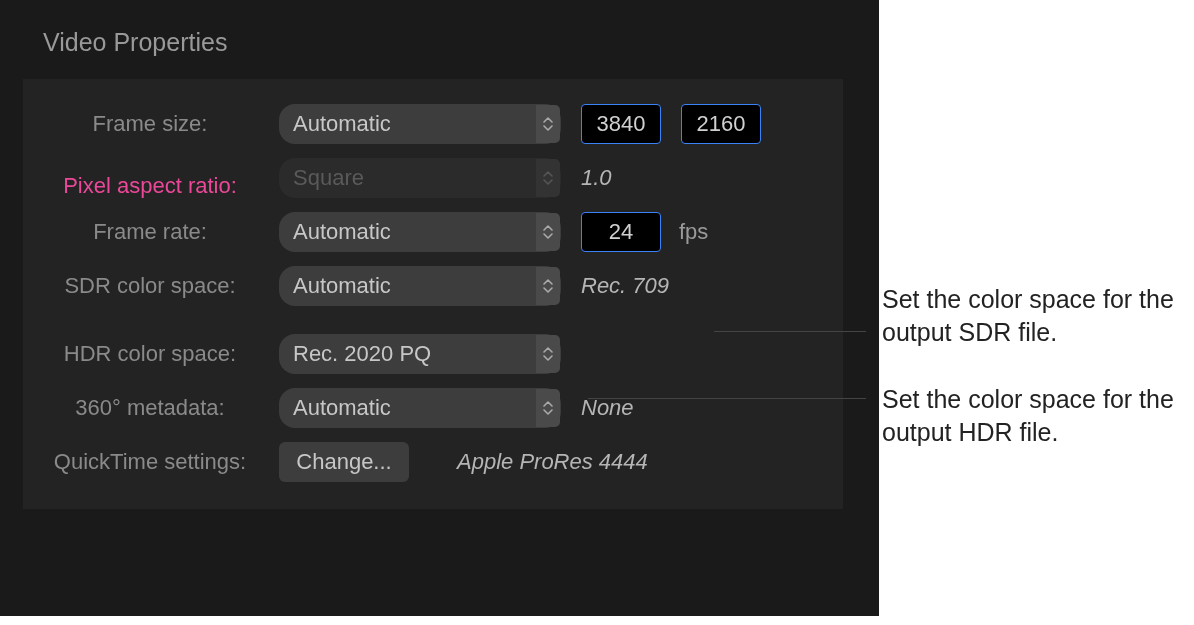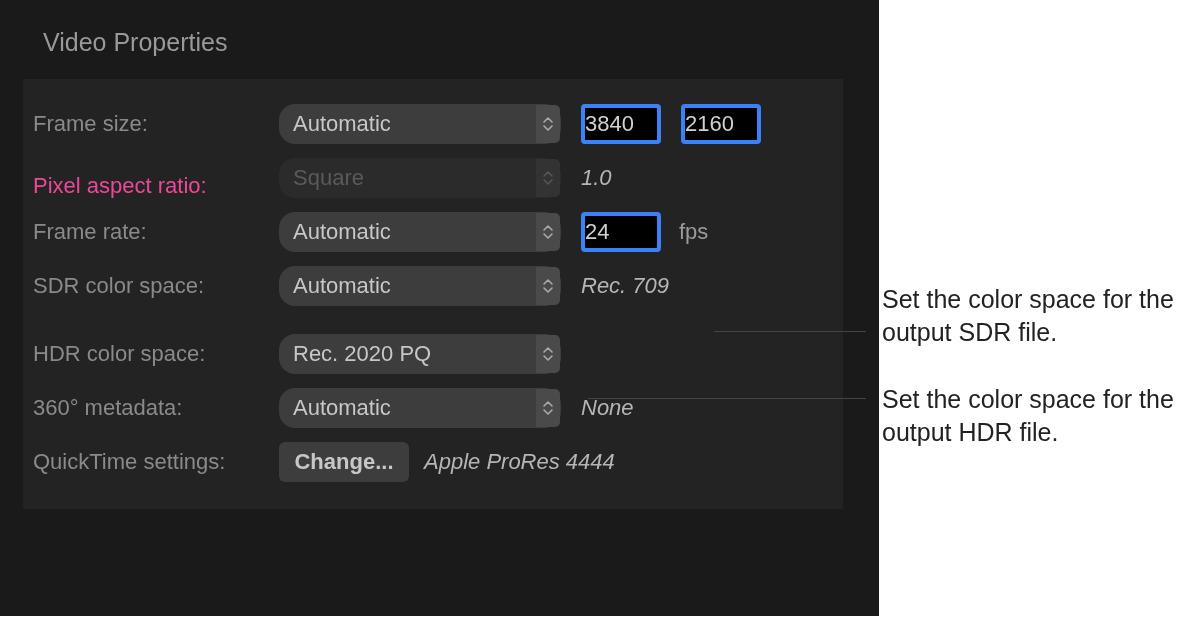--- a/index.html
+++ b/index.html
@@ -32,21 +32,21 @@
       margin-left: 10px;
       width: 820px;
     }
     .row {
       display: flex;
       align-items: center;
       height: 54px;
     }
     .label {
       width: 246px;
-      text-align: left;
+      text-align: center;
       color: #8a8a8a;
       font-size: 22px;
       padding-right: 12px;
     }
     .label.dim { color: #ec4899; margin-top: 16px; }
     .popup {
       position: relative;
       width: 282px;
       height: 40px;
       background: #3d3d3d;
@@ -74,26 +74,27 @@
       flex-direction: column;
       align-items: center;
       justify-content: center;
     }
     .popup.disabled .stepper { background: #333; }
     .stepper svg { display: block; }
     .numfield {
       width: 80px;
       height: 40px;
       background: #000;
-      border: 4px solid #3b82f6;
+      border: 1px solid #3b82f6;
       border-radius: 4px;
       color: #d0d0d0;
       font-size: 22px;
       display: flex;
       align-items: center;
+      justify-content: center;
       margin-left: 20px;
     }
     .readout {
       margin-left: 20px;
       color: #b5b5b5;
       font-size: 22px;
       font-style: italic;
     }
     .unit { margin-left: 18px; color: #9a9a9a; font-size: 22px; }
     .checkbox-row {
@@ -117,21 +118,20 @@
       width: 130px;
       height: 40px;
       background: #3d3d3d;
       border-radius: 6px;
       display: flex;
       align-items: center;
       justify-content: center;
       color: #c7c7c7;
       font-size: 22px;
       cursor: default;
-      font-weight: bold;
     }
     
     .callout {
       position: absolute;
       color: #222;
       font-size: 25px;
       line-height: 1.3;
     }
     .leader {
       position: absolute;
@@ -232,21 +232,21 @@
         </div>
       </div>
       <div class="readout">None</div>
     </div>
 
     <div class="row">
       <div class="label">QuickTime settings:</div>
       <div class="button">
           <span>Change...</span>
         </div>
-      <div class="readout" style="margin-left:15px;">Apple ProRes 4444</div>
+      <div class="readout" style="margin-left:48px;">Apple ProRes 4444</div>
     </div>
 
   </div>
 </div>
 
 <div class="leader" style="left:714px; top:331px; width:152px;"></div>
 <div class="leader" style="left:588px; top:398px; width:278px;"></div>
 
 <div class="callout" style="left:882px; top:283px; width:310px;">Set the color space for the output SDR file.</div>
 <div class="callout" style="left:882px; top:383px; width:310px;">Set the color space for the output HDR file.</div>

